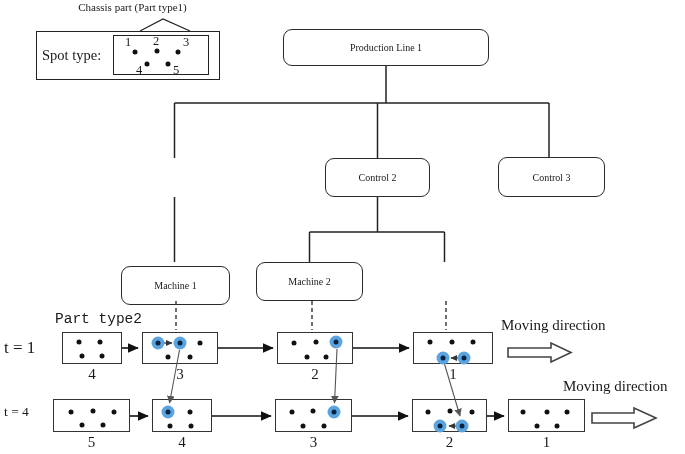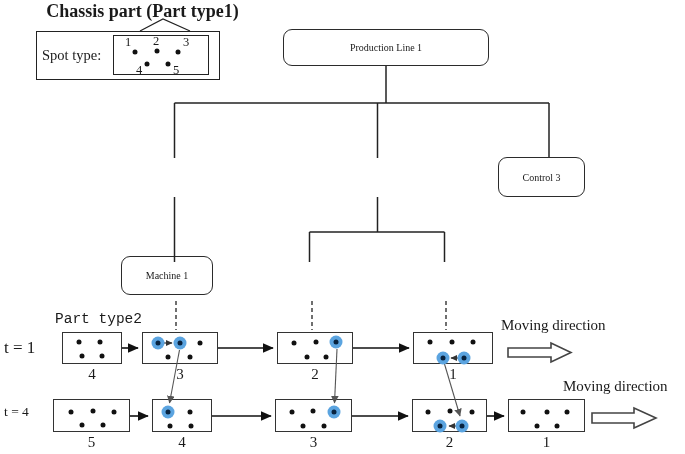--- a/index.html
+++ b/index.html
@@ -26,28 +26,30 @@
   .wcore{width:5px;height:5px;border-radius:50%;background:#08233f;}
   .slabel{position:absolute;transform:translate(-50%,-50%);font-size:12.5px;}
 </style>
 </head>
 <body>
 
 <div id="canvas">
 
   <div id="boxLayer" class="layer">
 
-    <div class="lbl" style="left:40px;top:1px;width:205px;text-align:center;font-size:18px;font-weight:bold;">Chassis part (Part type1)</div>
+    <div class="lbl" style="left:30px;top:1px;width:205px;text-align:center;font-size:11px;">Chassis part (Part type1)</div>
     <div class="rect" style="left:36px;top:31px;width:184px;height:49px;"></div>
     <div class="rect" style="left:113px;top:35px;width:96px;height:40px;"></div>
     <div class="lbl" style="left:42px;top:47px;font-size:14.5px;">Spot type:</div>
 
     <div class="node" style="left:283px;top:29px;width:206px;height:37px;">Production Line 1</div>
-    <div class="node" style="left:498px;top:157px;width:87px;height:40px;">Control 3</div>
-    <div class="node" style="left:121px;top:256px;width:92px;height:39px;">Machine 1</div>
+    <div class="node" style="left:325px;top:158px;width:105px;height:39px;">Control 2</div>
+    <div class="node" style="left:498px;top:157px;width:107px;height:40px;">Control 3</div>
+    <div class="node" style="left:121px;top:266px;width:109px;height:39px;">Machine 1</div>
+    <div class="node" style="left:256px;top:262px;width:107px;height:39px;">Machine 2</div>
 
     <div class="lbl" style="left:55px;top:311px;font-size:14.5px;font-family:Liberation Mono, monospace;">Part type2</div>
     <div class="lbl" style="left:4px;top:338px;font-size:17px;">t = 1</div>
     <div class="lbl" style="left:4px;top:404px;font-size:13.5px;">t = 4</div>
     <div class="lbl" style="left:501px;top:317px;font-size:15px;">Moving direction</div>
     <div class="lbl" style="left:563px;top:378px;font-size:15px;">Moving direction</div>
   <div class="pbox" style="left: 62px; top: 332px; width: 60px; height: 32px;"></div>
       <div class="pid" style="left: 92px; top: 366px;">4</div>
       <div class="pbox" style="left: 142px; top: 332px; width: 76px; height: 32px;"></div>
       <div class="pid" style="left: 180px; top: 366px;">3</div>

